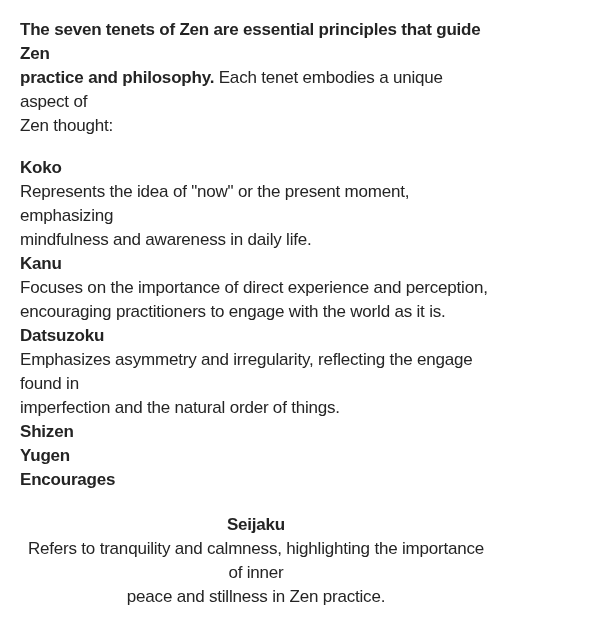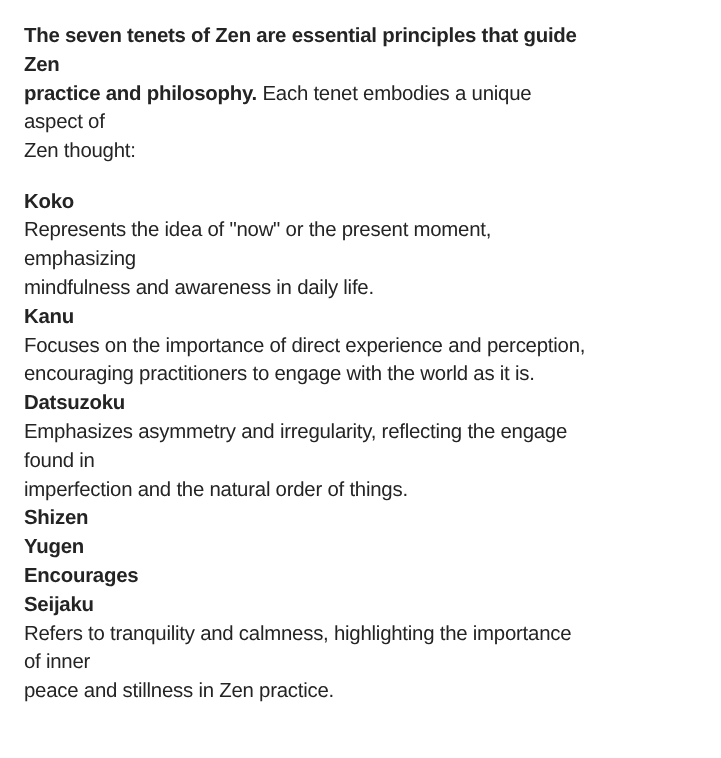--- a/index.html
+++ b/index.html
@@ -30,20 +30,22 @@
   .intro strong {
     font-weight: 700;
   }
   .tenets {
     margin: 0;
   }
   .tenet {
     margin: 0;
   }
   .tenet.separated {
+    margin-top: 21px;
+    text-align: center;
   }
   .tenet-name {
     margin: 0;
     font-size: 17px;
     line-height: 24px;
     font-weight: 700;
   }
   .tenet-desc {
     margin: 0;
     white-space: pre-line;

